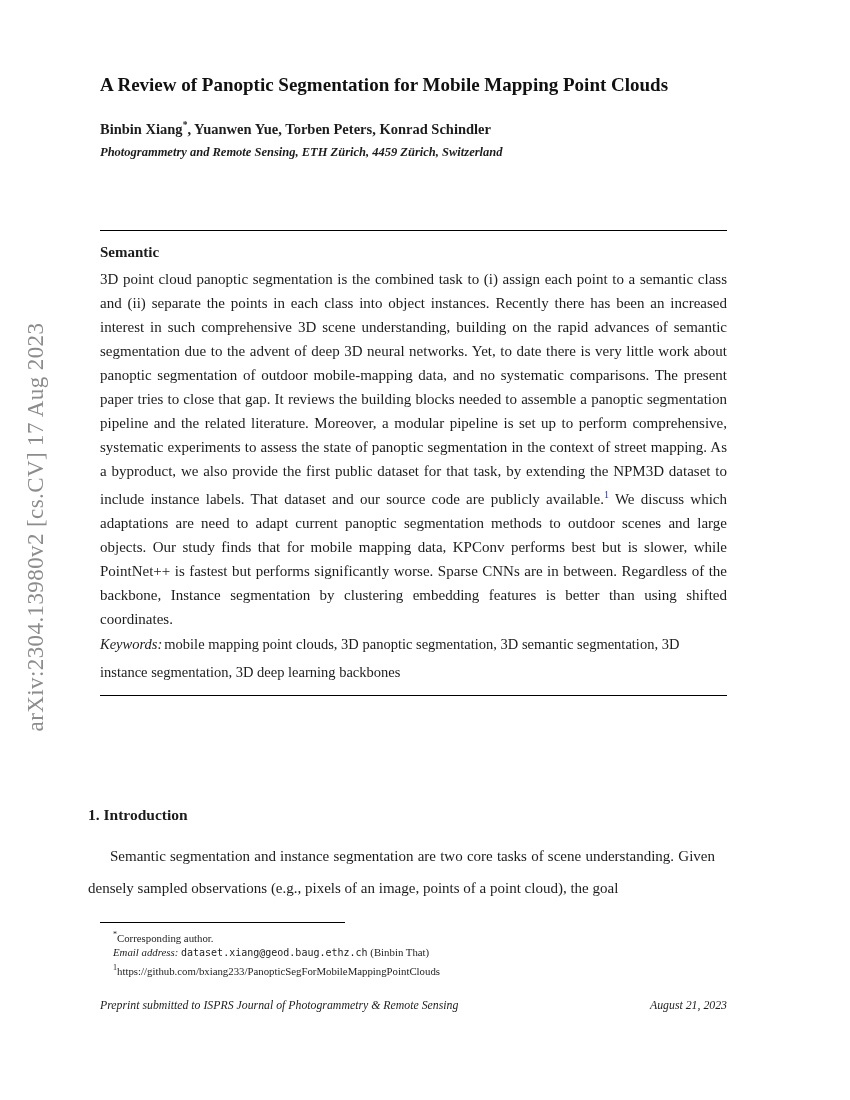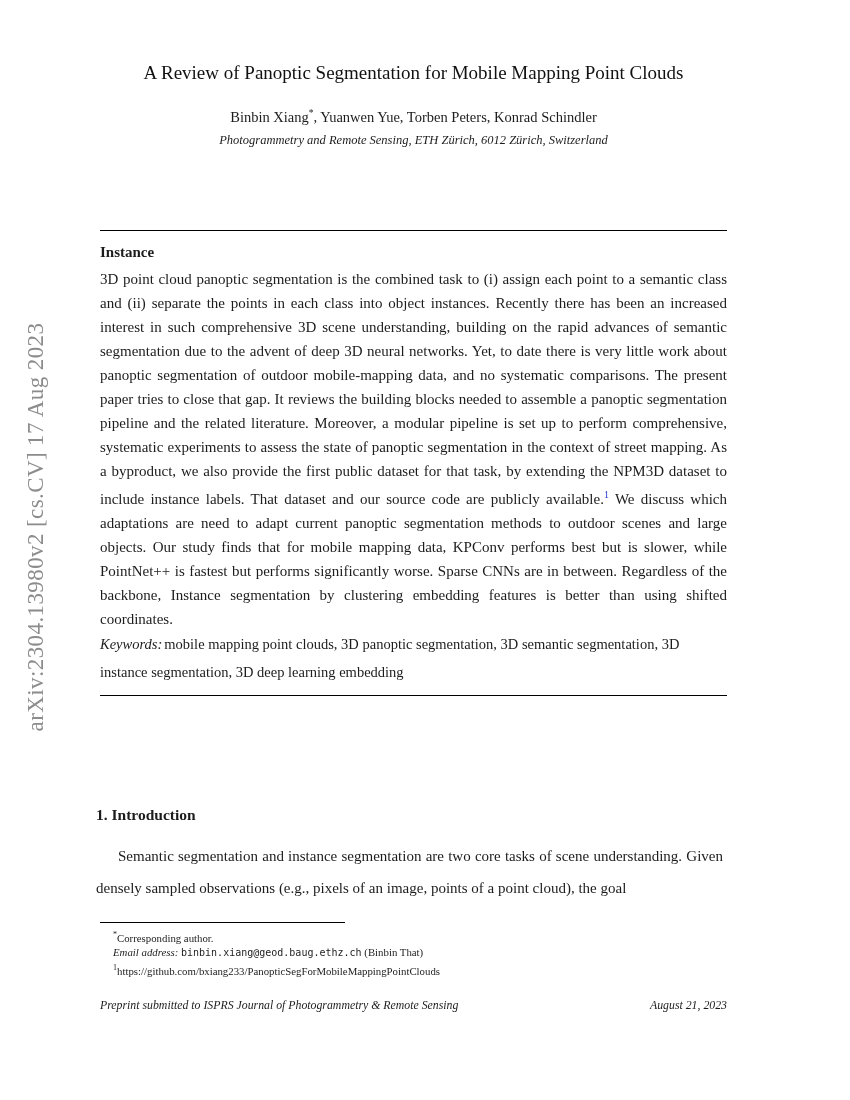--- a/index.html
+++ b/index.html
@@ -25,23 +25,24 @@
     text-align: center;
     transform: rotate(-90deg);
     color: var(--watermark-color, #8c8c8c);
     font-size: 23px;
     letter-spacing: 0.4px;
     white-space: nowrap;
   }
   .head {
     position: absolute;
     left: 100px;
-    top: 62px;
+    top: 74px;
     width: 627px;
-    text-align: center;
+    text-align: left;
+    font-weight: bold;
   }
   .title { font-size: 19px; color: #111; }
   .authors { margin-top: 24px; font-size: 14.5px; }
   .authors sup { font-size: 9.5px; vertical-align: super; }
   .affiliation { margin-top: 7px; font-style: italic; font-size: 12.5px; }
 
   .abstract {
     position: absolute;
     left: 100px;
     top: 230px;
@@ -60,21 +61,21 @@
     font-size: 10px;
     vertical-align: super;
     cursor: pointer;
   }
   .keywords { font-size: 14.5px; line-height: 27.5px; }
   .kw-label { font-style: italic; margin-right: 2px; }
   .rule-bottom { margin-top: 9px; border-top: 1.3px solid #000; }
 
   .intro {
     position: absolute;
-    left: 96px;
+    left: 88px;
     top: 806px;
     width: 627px;
   }
   .sec-heading { font-weight: bold; font-size: 15.5px; }
   .body-para {
     margin-top: 16px;
     font-size: 15px;
     line-height: 32px;
     text-align: justify;
     text-indent: 22px;
@@ -111,40 +112,40 @@
 </head>
 <body>
 
 <div class="page">
 
   <div class="watermark">arXiv:2304.13980v2  [cs.CV]  17 Aug 2023</div>
 
   <div class="head">
     <div class="title">A Review of Panoptic Segmentation for Mobile Mapping Point Clouds</div>
     <div class="authors"><span>Binbin Xiang</span><sup>*</sup><span>, Yuanwen Yue, Torben Peters, Konrad Schindler</span></div>
-    <div class="affiliation">Photogrammetry and Remote Sensing, ETH Zürich, 6012 Zürich, Switzerland</div>
+    <div class="affiliation">Photogrammetry and Remote Sensing, ETH Zürich, 4459 Zürich, Switzerland</div>
   </div>
 
   <div class="abstract">
-    <div class="abs-heading">Instance</div>
+    <div class="abs-heading">Semantic</div>
     <p class="abs-body"><span>3D point cloud panoptic segmentation is the combined task to (i) assign each point to a semantic class and (ii) separate the points in each class into object instances. Recently there has been an increased interest in such comprehensive 3D scene understanding, building on the rapid advances of semantic segmentation due to the advent of deep 3D neural networks. Yet, to date there is very little work about panoptic segmentation of outdoor mobile-mapping data, and no systematic comparisons. The present paper tries to close that gap. It reviews the building blocks needed to assemble a panoptic segmentation pipeline and the related literature. Moreover, a modular pipeline is set up to perform comprehensive, systematic experiments to assess the state of panoptic segmentation in the context of street mapping. As a byproduct, we also provide the first public dataset for that task, by extending the NPM3D dataset to include instance labels. That dataset and our source code are publicly available.</span><sup class="ref-link">1</sup><span> We discuss which adaptations are need to adapt current panoptic segmentation methods to outdoor scenes and large objects. Our study finds that for mobile mapping data, KPConv performs best but is slower, while PointNet++ is fastest but performs significantly worse. Sparse CNNs are in between. Regardless of the backbone, Instance segmentation by clustering embedding features is better than using shifted coordinates.</span></p>
-    <p class="keywords"><span class="kw-label">Keywords:</span><span>mobile mapping point clouds, 3D panoptic segmentation, 3D semantic segmentation, 3D instance segmentation, 3D deep learning embedding</span></p>
+    <p class="keywords"><span class="kw-label">Keywords:</span><span>mobile mapping point clouds, 3D panoptic segmentation, 3D semantic segmentation, 3D instance segmentation, 3D deep learning backbones</span></p>
     <div class="rule-bottom"></div>
   </div>
 
   <div class="intro">
     <div class="sec-heading">1. Introduction</div>
     <p class="body-para">Semantic segmentation and instance segmentation are two core tasks of scene understanding. Given densely sampled observations (e.g., pixels of an image, points of a point cloud), the goal</p>
   </div>
 
   <div class="footnotes">
     <div class="fn-rule"></div>
     <div class="fn-line"><sup>*</sup><span>Corresponding author.</span></div>
     <div class="fn-line"><span class="em-label">Email address:</span>
-      <span class="mono fn-link">binbin.xiang@geod.baug.ethz.ch</span><span> (Binbin That)</span></div>
+      <span class="mono fn-link">dataset.xiang@geod.baug.ethz.ch</span><span> (Binbin That)</span></div>
     <div class="fn-line"><sup>1</sup><span class="fn-link">https://github.com/bxiang233/PanopticSegForMobileMappingPointClouds</span></div>
   </div>
 
   <div class="page-footer">
     <span>Preprint submitted to ISPRS Journal of Photogrammetry &amp; Remote Sensing</span>
     <span>August 21, 2023</span>
   </div>
 
 </div>
 

